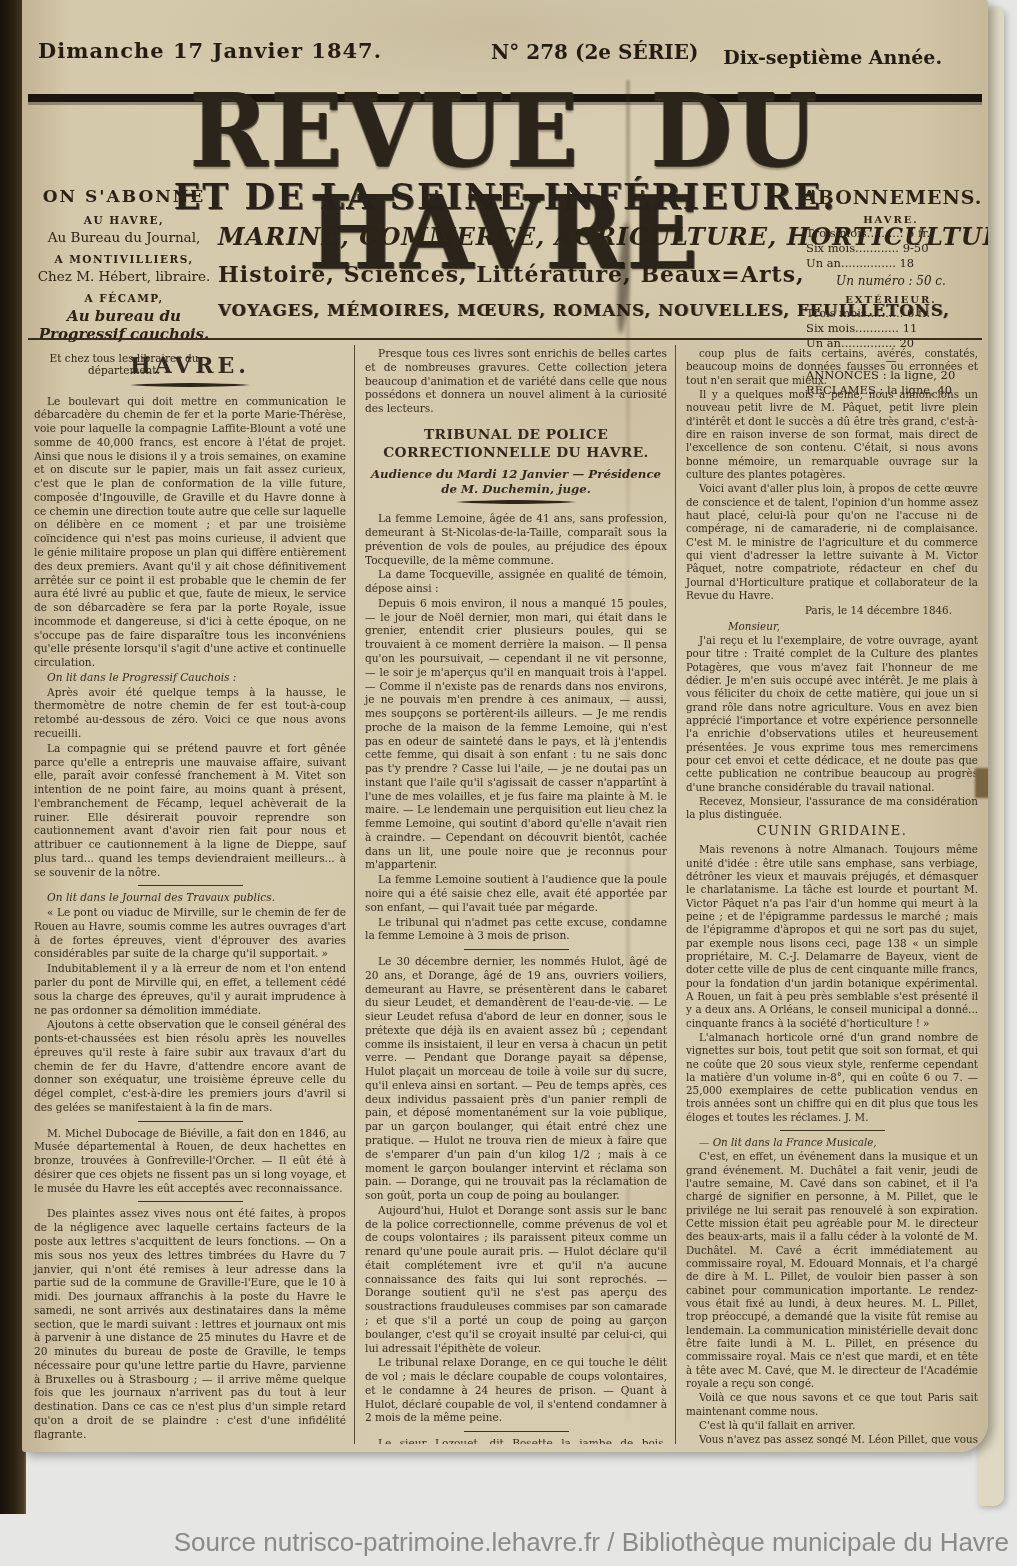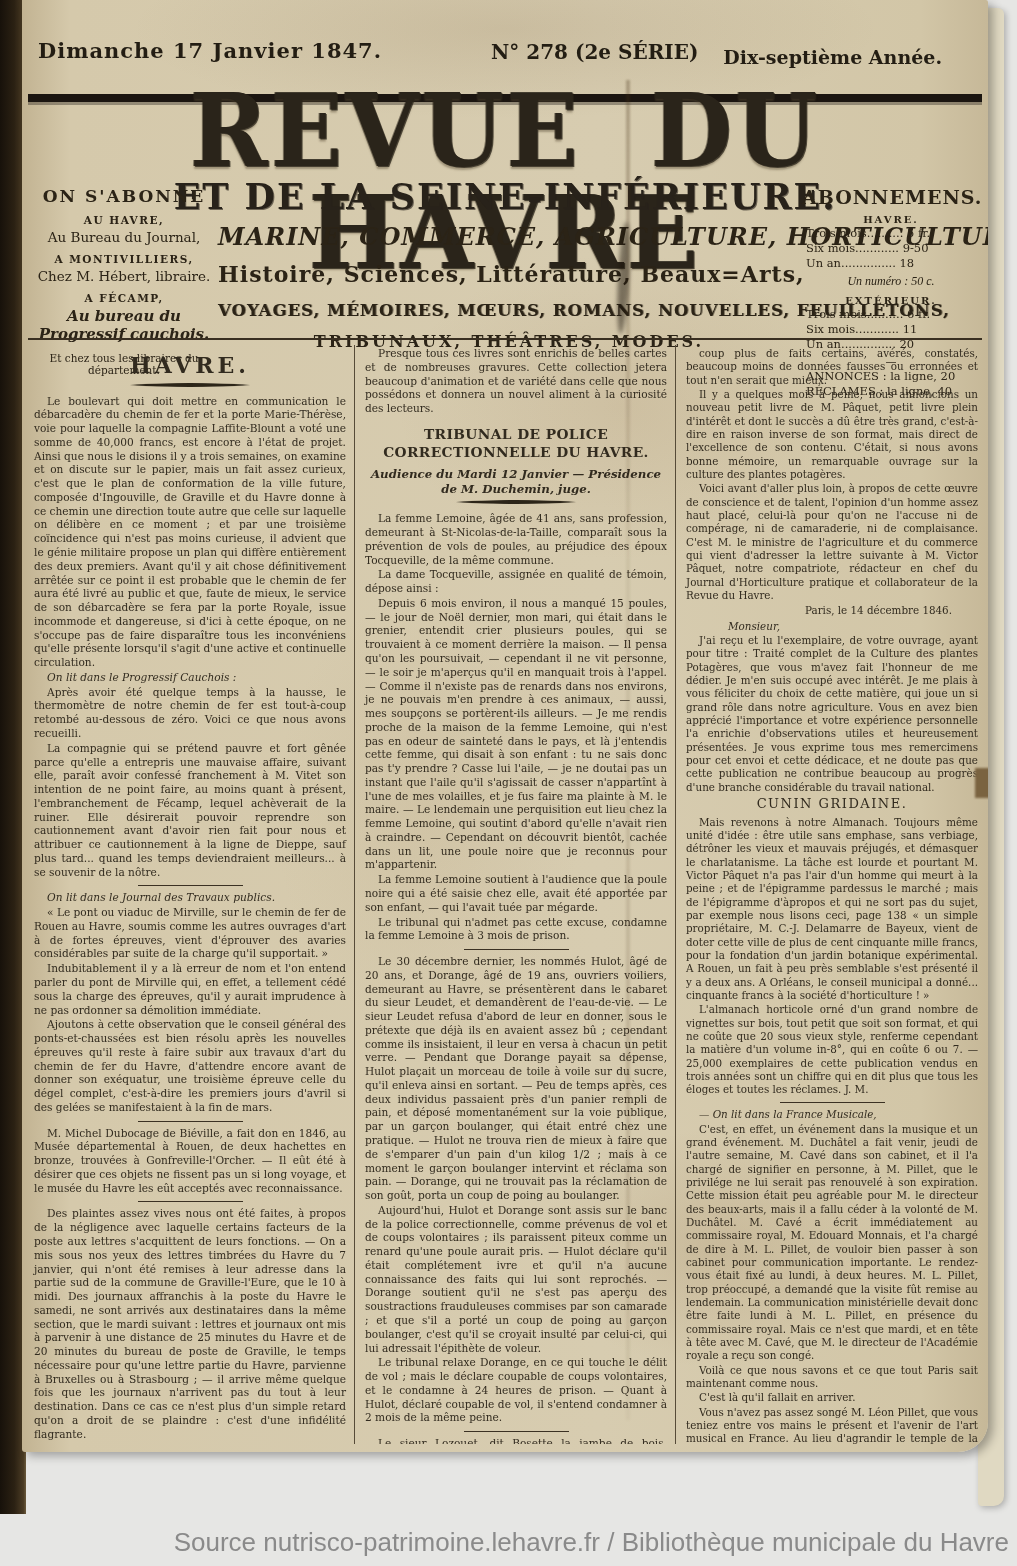--- a/index.html
+++ b/index.html
@@ -49,21 +49,21 @@
   .bc4{font-size:16px;font-weight:bold;white-space:nowrap;margin-top:12px;letter-spacing:3px;}
 
   .b-abo-title{font-size:17px;font-weight:bold;letter-spacing:2px;}
   .b-abo-caps{font-size:10.5px;font-weight:bold;letter-spacing:1.5px;margin-top:8px;}
   .b-abo-line{font-size:13.5px;margin-top:3px;}
   .b-abo-it{font-size:15px;font-style:italic;font-weight:bold;margin-top:3px;}
   .b-abo-small{font-size:10.5px;margin-top:9px;}
   .b-rate-title{font-size:19px;font-weight:bold;text-align:center;letter-spacing:1px;}
   .b-rate-caps{font-size:10px;font-weight:bold;text-align:center;letter-spacing:2px;margin-top:6px;}
   .b-rate-row{font-size:11.5px;margin-top:1px;padding:0 4px;white-space:nowrap;}
-  .b-rate-it{font-size:12px;font-style:italic;text-align:center;margin-top:4px;font-family:Liberation Serif, serif;}
+  .b-rate-it{font-size:12px;font-style:italic;text-align:center;margin-top:4px;}
   .b-rate-dash{text-align:center;font-size:11px;margin-top:4px;}
 
   .p-rule2{position:absolute;top:338px;left:6px;right:6px;border-top:2px solid #392f21;}
   .p-columns{position:absolute;top:345px;left:8px;right:8px;bottom:8px;display:flex;color:#322b1f;}
   .col{overflow:hidden;}
   .col-1{width:312px;padding:2px 8px 0 4px;}
   .col-2{width:302px;padding:2px 8px 0 10px;border-left:1px solid #564b38;}
   .col-3{flex:1;padding:2px 2px 0 10px;border-left:1px solid #564b38;}
   .col-1,.col-2{font-size:10.6px;line-height:1.3;}
   .col-3{font-size:10.35px;line-height:1.29;}
@@ -111,21 +111,20 @@
           <div class="b-abo-caps">A MONTIVILLIERS,</div>
           <div class="b-abo-line">Chez M. Hébert, libraire.</div>
           <div class="b-abo-caps">A FÉCAMP,</div>
           <div class="b-abo-it">Au bureau du Progressif cauchois.</div>
           <div class="b-abo-small">Et chez tous les libraires du département.</div>
         </div>
       <div class="band-center">
         <div class="bc1">MARINE, COMMERCE, AGRICULTURE, HORTICULTURE,</div>
         <div class="bc2">Histoire, Sciences, Littérature, Beaux=Arts,</div>
         <div class="bc3">VOYAGES, MÉMOIRES, MŒURS, ROMANS, NOUVELLES, FEUILLETONS,</div>
-        <div class="bc4">TRIBUNAUX, THÉÂTRES, MODES.</div>
       </div>
       <div class="rates">
           <div class="b-rate-title">ABONNEMENS.</div>
           <div class="b-rate-caps">HAVRE.</div>
           <div class="b-rate-row">Trois mois.......... 5 fr.</div>
           <div class="b-rate-row">Six mois............ 9-50</div>
           <div class="b-rate-row">Un an............... 18</div>
           <div class="b-rate-it">Un numéro : 50 c.</div>
           <div class="b-rate-caps">EXTÉRIEUR.</div>
           <div class="b-rate-row">Trois mois.......... 6 fr.</div>
@@ -174,20 +173,21 @@
           <div class="b-rule"></div>
           <div class="b-p">Le sieur Lozouet, dit Bosette la jambe de bois, gardien des bains du Perrey, comparaît sous la prévention d'avoir chassé sans être muni d'un permis de chasse. Les gendarmes d'Ingouville appelés comme témoins, racontent ainsi la chose : le 15 décembre dernier, nous aperçûmes sur les remparts extérieurs, proche la mare aux Huguenots, un individu porteur d'un fusil de chasse et accompagné d'un chien, nous nous dirigeâmes vers cet individu; mais à l'un des angles des remparts il disparut complétement à nos yeux. Nous prîmes des informations près de quelques personnes, qui se trouvaient à ce moment sur les remparts, et il en résulta que l'individu que nous avions aperçu était le nommé Michel, dit la jambe de bois. — Peu de temps après nous le rencontrâmes dans la rue ; il était alors armé d'un bâton, — sur notre interpellation, il déclara qu'il n'avait pas de permis de chasse.</div>
         </div>
       <div class="col col-3">
           <div class="b-p">coup plus de faits certains, avérés, constatés, beaucoup moins de données fausses ou erronnées et tout n'en serait que mieux.</div>
           <div class="b-p">Il y a quelques mois à peine, nous annoncions un nouveau petit livre de M. Pâquet, petit livre plein d'intérêt et dont le succès a dû être très grand, c'est-à-dire en raison inverse de son format, mais direct de l'excellence de son contenu. C'était, si nous avons bonne mémoire, un remarquable ouvrage sur la culture des plantes potagères.</div>
           <div class="b-p">Voici avant d'aller plus loin, à propos de cette œuvre de conscience et de talent, l'opinion d'un homme assez haut placé, celui-là pour qu'on ne l'accuse ni de compérage, ni de camaraderie, ni de complaisance. C'est M. le ministre de l'agriculture et du commerce qui vient d'adresser la lettre suivante à M. Victor Pâquet, notre compatriote, rédacteur en chef du Journal d'Horticulture pratique et collaborateur de la Revue du Havre.</div>
           <div class="b-date">Paris, le 14 décembre 1846.</div>
           <div class="b-mons">Monsieur,</div>
           <div class="b-p">J'ai reçu et lu l'exemplaire, de votre ouvrage, ayant pour titre : Traité complet de la Culture des plantes Potagères, que vous m'avez fait l'honneur de me dédier. Je m'en suis occupé avec intérêt. Je me plais à vous féliciter du choix de cette matière, qui joue un si grand rôle dans notre agriculture. Vous en avez bien apprécié l'importance et votre expérience personnelle l'a enrichie d'observations utiles et heureusement présentées. Je vous exprime tous mes remercimens pour cet envoi et cette dédicace, et ne doute pas que cette publication ne contribue beaucoup au progrès d'une branche considérable du travail national.</div>
+          <div class="b-p">Recevez, Monsieur, l'assurance de ma considération la plus distinguée.</div>
           <div class="b-sig">CUNIN GRIDAINE.</div>
           <div class="b-p">Mais revenons à notre Almanach. Toujours même unité d'idée : être utile sans emphase, sans verbiage, détrôner les vieux et mauvais préjugés, et démasquer le charlatanisme. La tâche est lourde et pourtant M. Victor Pâquet n'a pas l'air d'un homme qui meurt à la peine ; et de l'épigramme pardessus le marché ; mais de l'épigramme d'àpropos et qui ne sort pas du sujet, par exemple nous lisons ceci, page 138 « un simple propriétaire, M. C.-J. Delamarre de Bayeux, vient de doter cette ville de plus de cent cinquante mille francs, pour la fondation d'un jardin botanique expérimental. A Rouen, un fait à peu près semblable s'est présenté il y a deux ans. A Orléans, le conseil municipal a donné... cinquante francs à la société d'horticulture ! »</div>
           <div class="b-p">L'almanach horticole orné d'un grand nombre de vignettes sur bois, tout petit que soit son format, et qui ne coûte que 20 sous vieux style, renferme cependant la matière d'un volume in-8°, qui en coûte 6 ou 7. — 25,000 exemplaires de cette publication vendus en trois années sont un chiffre qui en dit plus que tous les éloges et toutes les réclames.      J. M.</div>
           <div class="b-rule"></div>
           <div class="b-lead">— On lit dans la France Musicale,</div>
           <div class="b-p">C'est, en effet, un événement dans la musique et un grand événement. M. Duchâtel a fait venir, jeudi de l'autre semaine, M. Cavé dans son cabinet, et il l'a chargé de signifier en personne, à M. Pillet, que le privilége ne lui serait pas renouvelé à son expiration. Cette mission était peu agréable pour M. le directeur des beaux-arts, mais il a fallu céder à la volonté de M. Duchâtel. M. Cavé a écrit immédiatement au commissaire royal, M. Edouard Monnais, et l'a chargé de dire à M. L. Pillet, de vouloir bien passer à son cabinet pour communication importante. Le rendez-vous était fixé au lundi, à deux heures. M. L. Pillet, trop préoccupé, a demandé que la visite fût remise au lendemain. La communication ministérielle devait donc être faite lundi à M. L. Pillet, en présence du commissaire royal. Mais ce n'est que mardi, et en tête à tête avec M. Cavé, que M. le directeur de l'Académie royale a reçu son congé.</div>
           <div class="b-p">Voilà ce que nous savons et ce que tout Paris sait maintenant comme nous.</div>
           <div class="b-p">C'est là qu'il fallait en arriver.</div>
           <div class="b-p">Vous n'avez pas assez songé M. Léon Pillet, que vous teniez entre vos mains le présent et l'avenir de l'art musical en France. Au lieu d'agrandir le temple de la gloire, vous l'avez amoindri, vous l'avez rendu méconnaissable; vous l'avez rempli du nom d'une femme dont le talent négatif à trompé toutes les espérances. Vous le voyez bien : d'un bout de la France à l'autre bout, Mme Stoltz et l'Opéra ne font qu'une et même chose. On ne peut parler de l'artiste, sans la mêler à tous les événemens de l'Académie royale de Musique. Oh ! tenez, vous ne savez pas le mal que vous a fait cette femme, et nous vous plaignons sincèrement.</div>
         </div>

